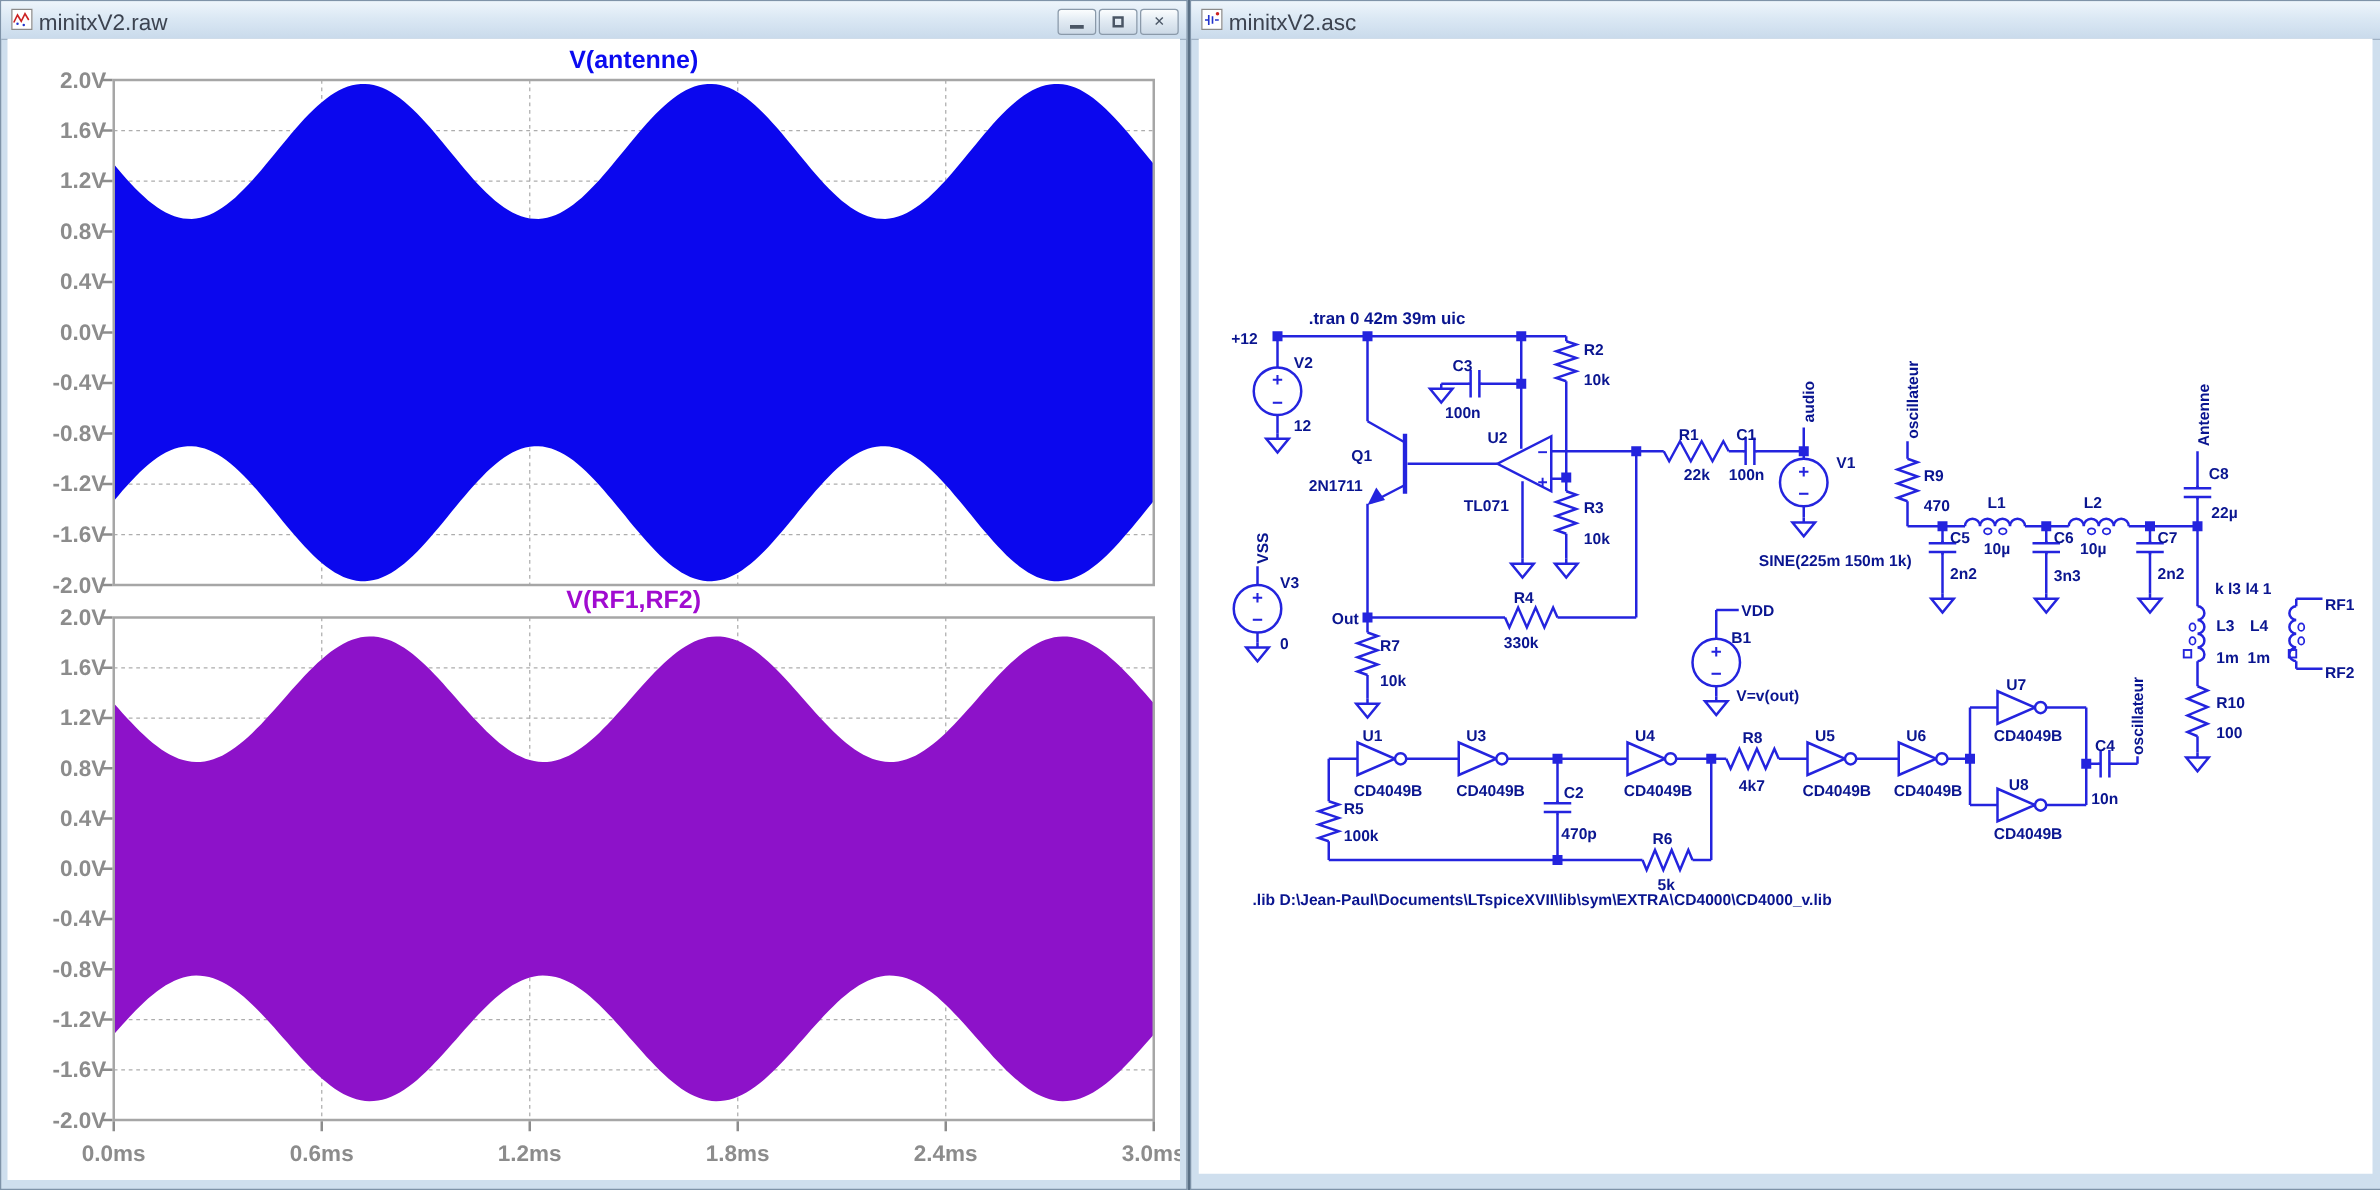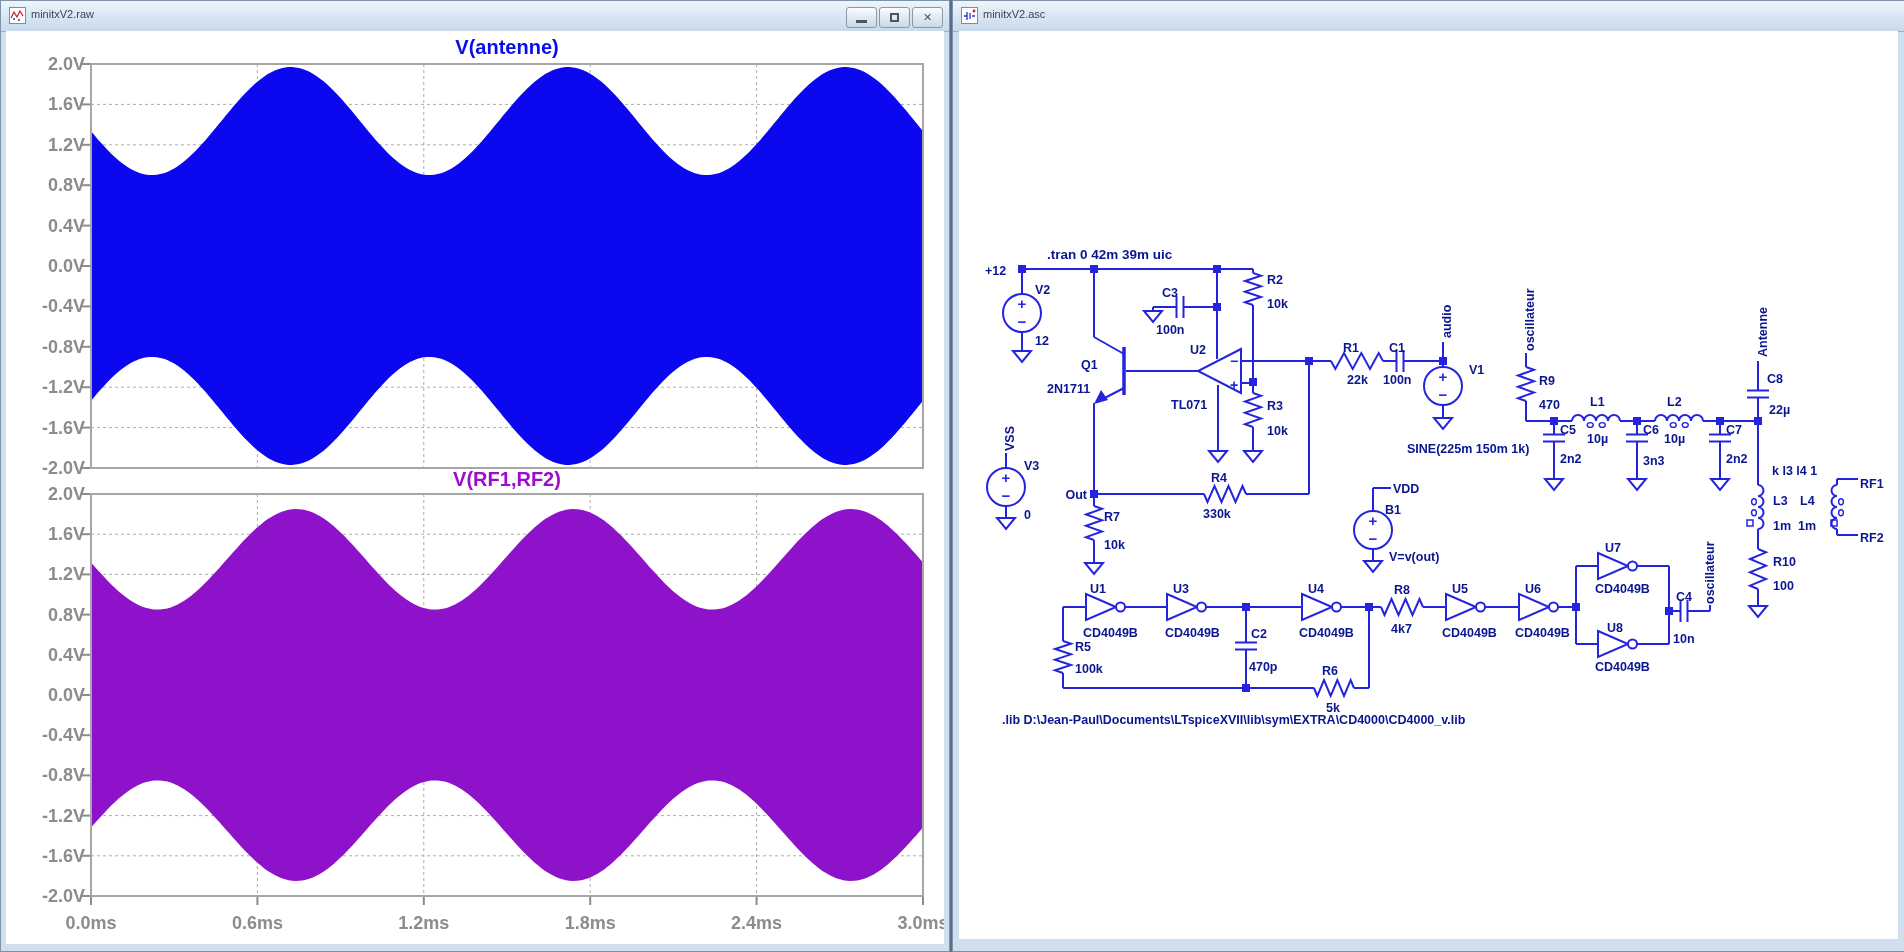--- a/index.html
+++ b/index.html
@@ -2,21 +2,21 @@
 <html><head>
 <meta charset="utf-8">
 <style>
   html,body{margin:0;padding:0;background:#5a6f85;font-family:"Liberation Sans","DejaVu Sans",sans-serif;}
   #stage{position:relative;width:1904px;height:952px;overflow:hidden;background:#5a6f85;}
   .win{position:absolute;top:0;height:952px;border:1px solid #7f93a8;box-sizing:border-box;background:#cfdfee;}
   #win-left{left:0;width:950px;}
   #win-right{left:952px;width:1120px;}
   .titlebar{position:absolute;left:0;top:0;right:0;height:30px;
     background:linear-gradient(#eef5fb,#dbe8f4 45%,#c9daeb);border-bottom:1px solid #9fb1c4;}
-  .titlebar .ttl{position:absolute;left:30px;top:7px;font-size:11px;color:#3c4350;}
+  .titlebar .ttl{position:absolute;left:30px;top:7px;font-size:18px;color:#3c4350;}
   .ticon{position:absolute;left:8px;top:6px;width:17px;height:17px;background:#fff;border:1px solid #8a8a8a;box-sizing:border-box;}
   .winbtns{position:absolute;top:6px;right:6px;display:flex;gap:2px;}
   .wbtn{width:31px;height:21px;border:1px solid #8a99a9;border-radius:3px;box-sizing:border-box;
     background:linear-gradient(#fbfdfe,#e2ebf3 45%,#ccd9e6);display:flex;align-items:center;justify-content:center;
     font-size:11px;color:#4a5665;position:relative;}
   .wbtn.close-active{width:35px;background:linear-gradient(#f2b5aa,#e08273 45%,#cc5a47);border-color:#8f3a2d;color:#fff;font-weight:bold;}
   .glyph-min{width:11px;height:3px;background:#4a5665;margin-top:8px;}
   .glyph-restore{width:9px;height:9px;border:2px solid #4a5665;box-sizing:border-box;}
   .content{position:absolute;left:5px;top:30px;background:#fff;}
   #content-left{width:938px;height:913px;}

